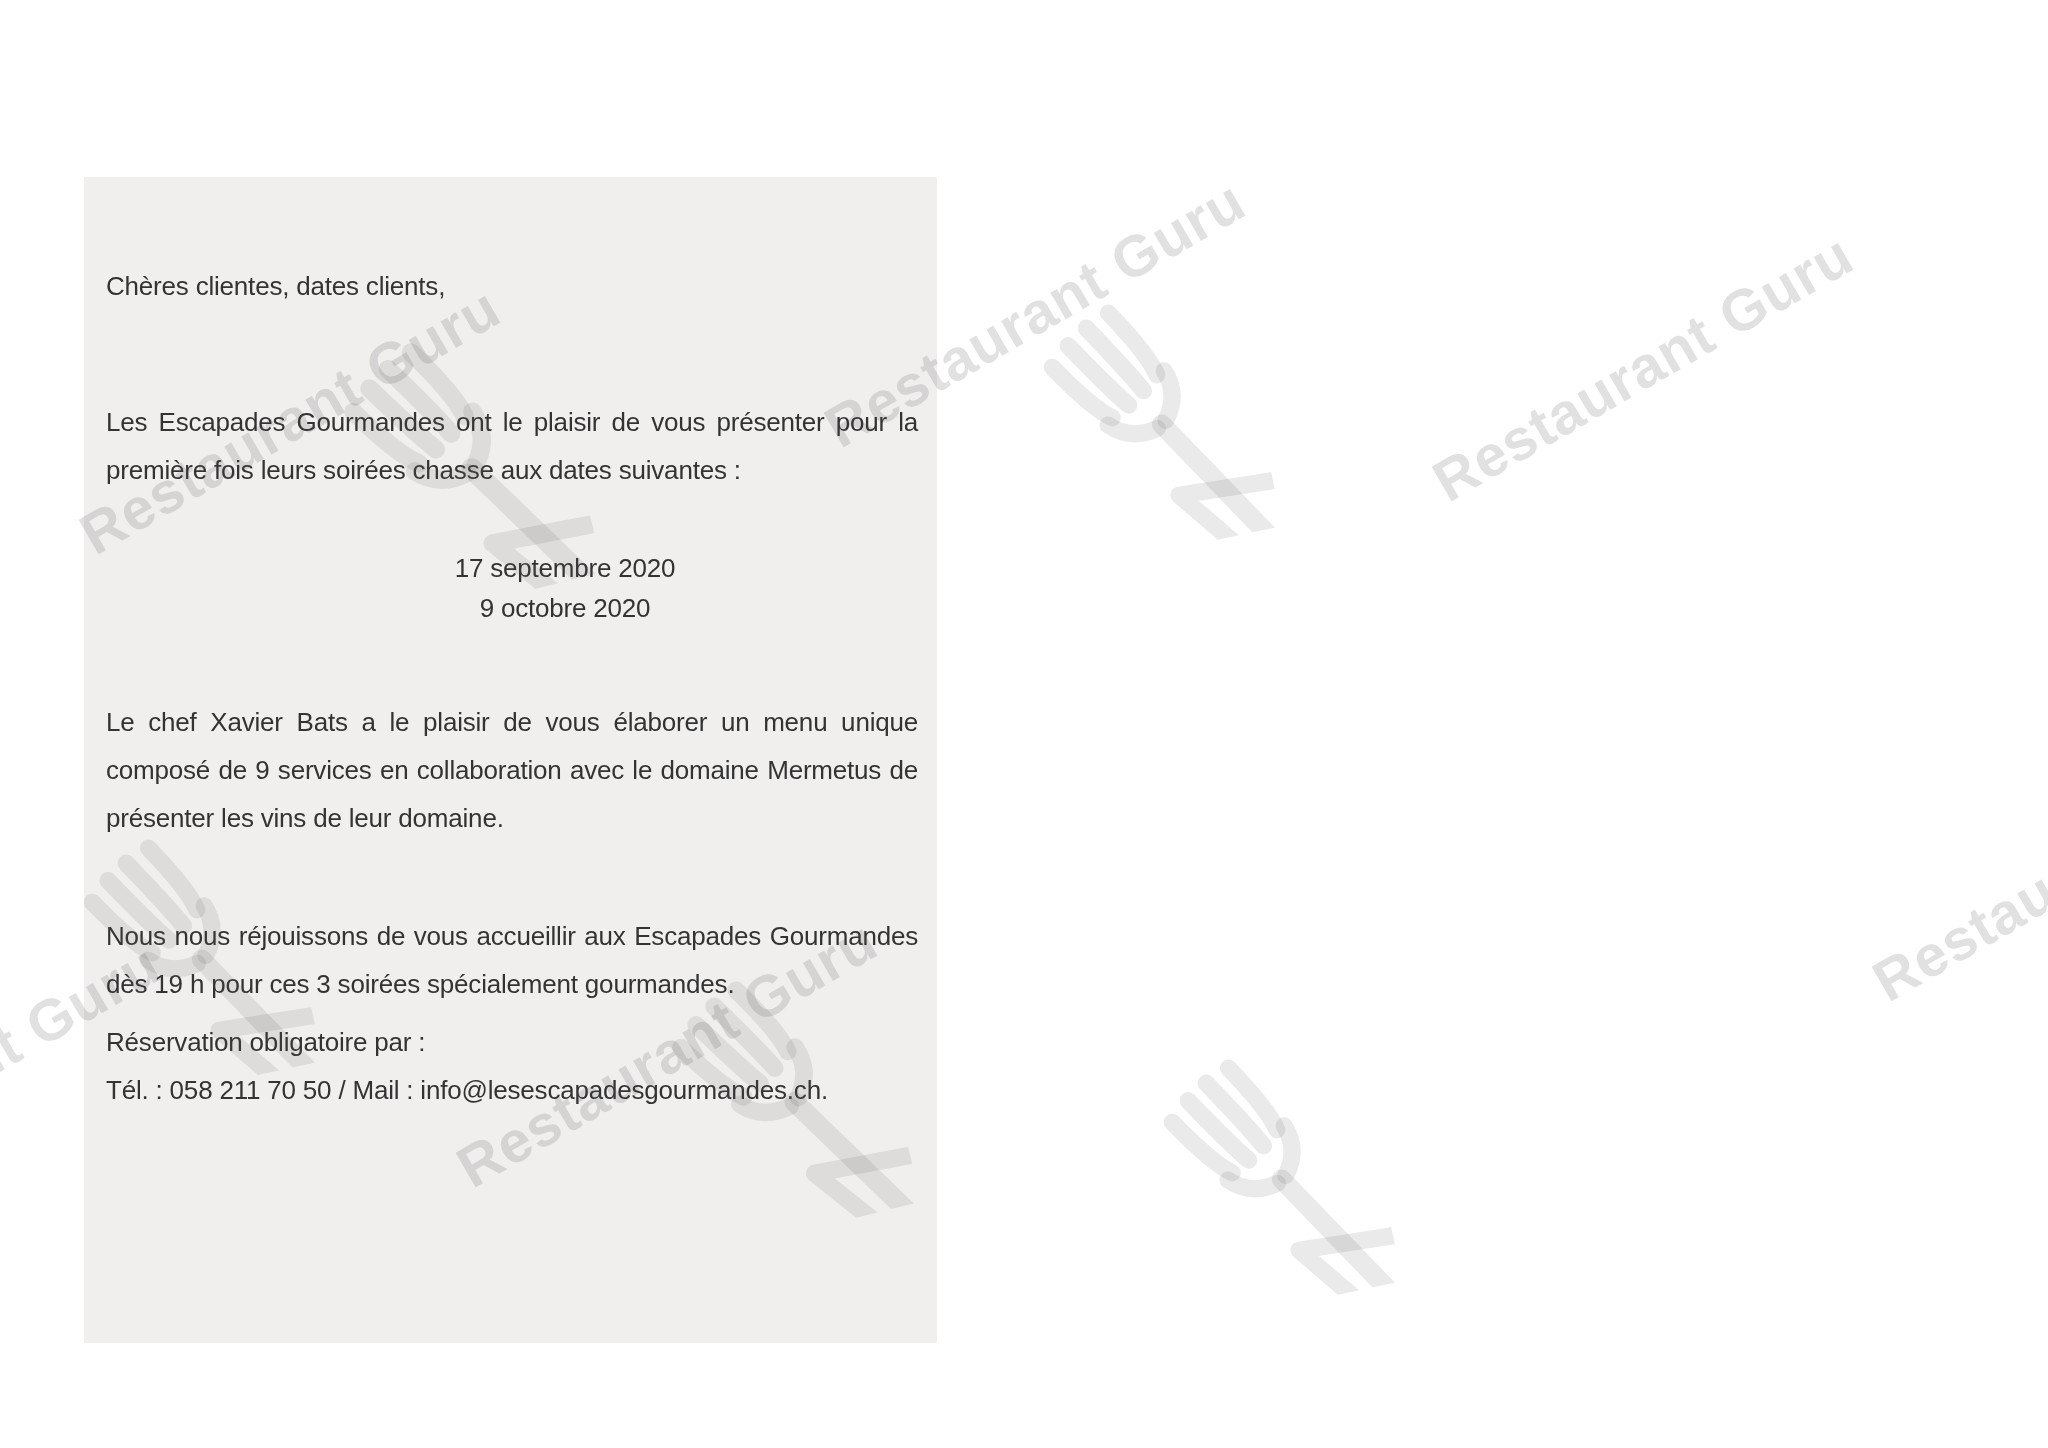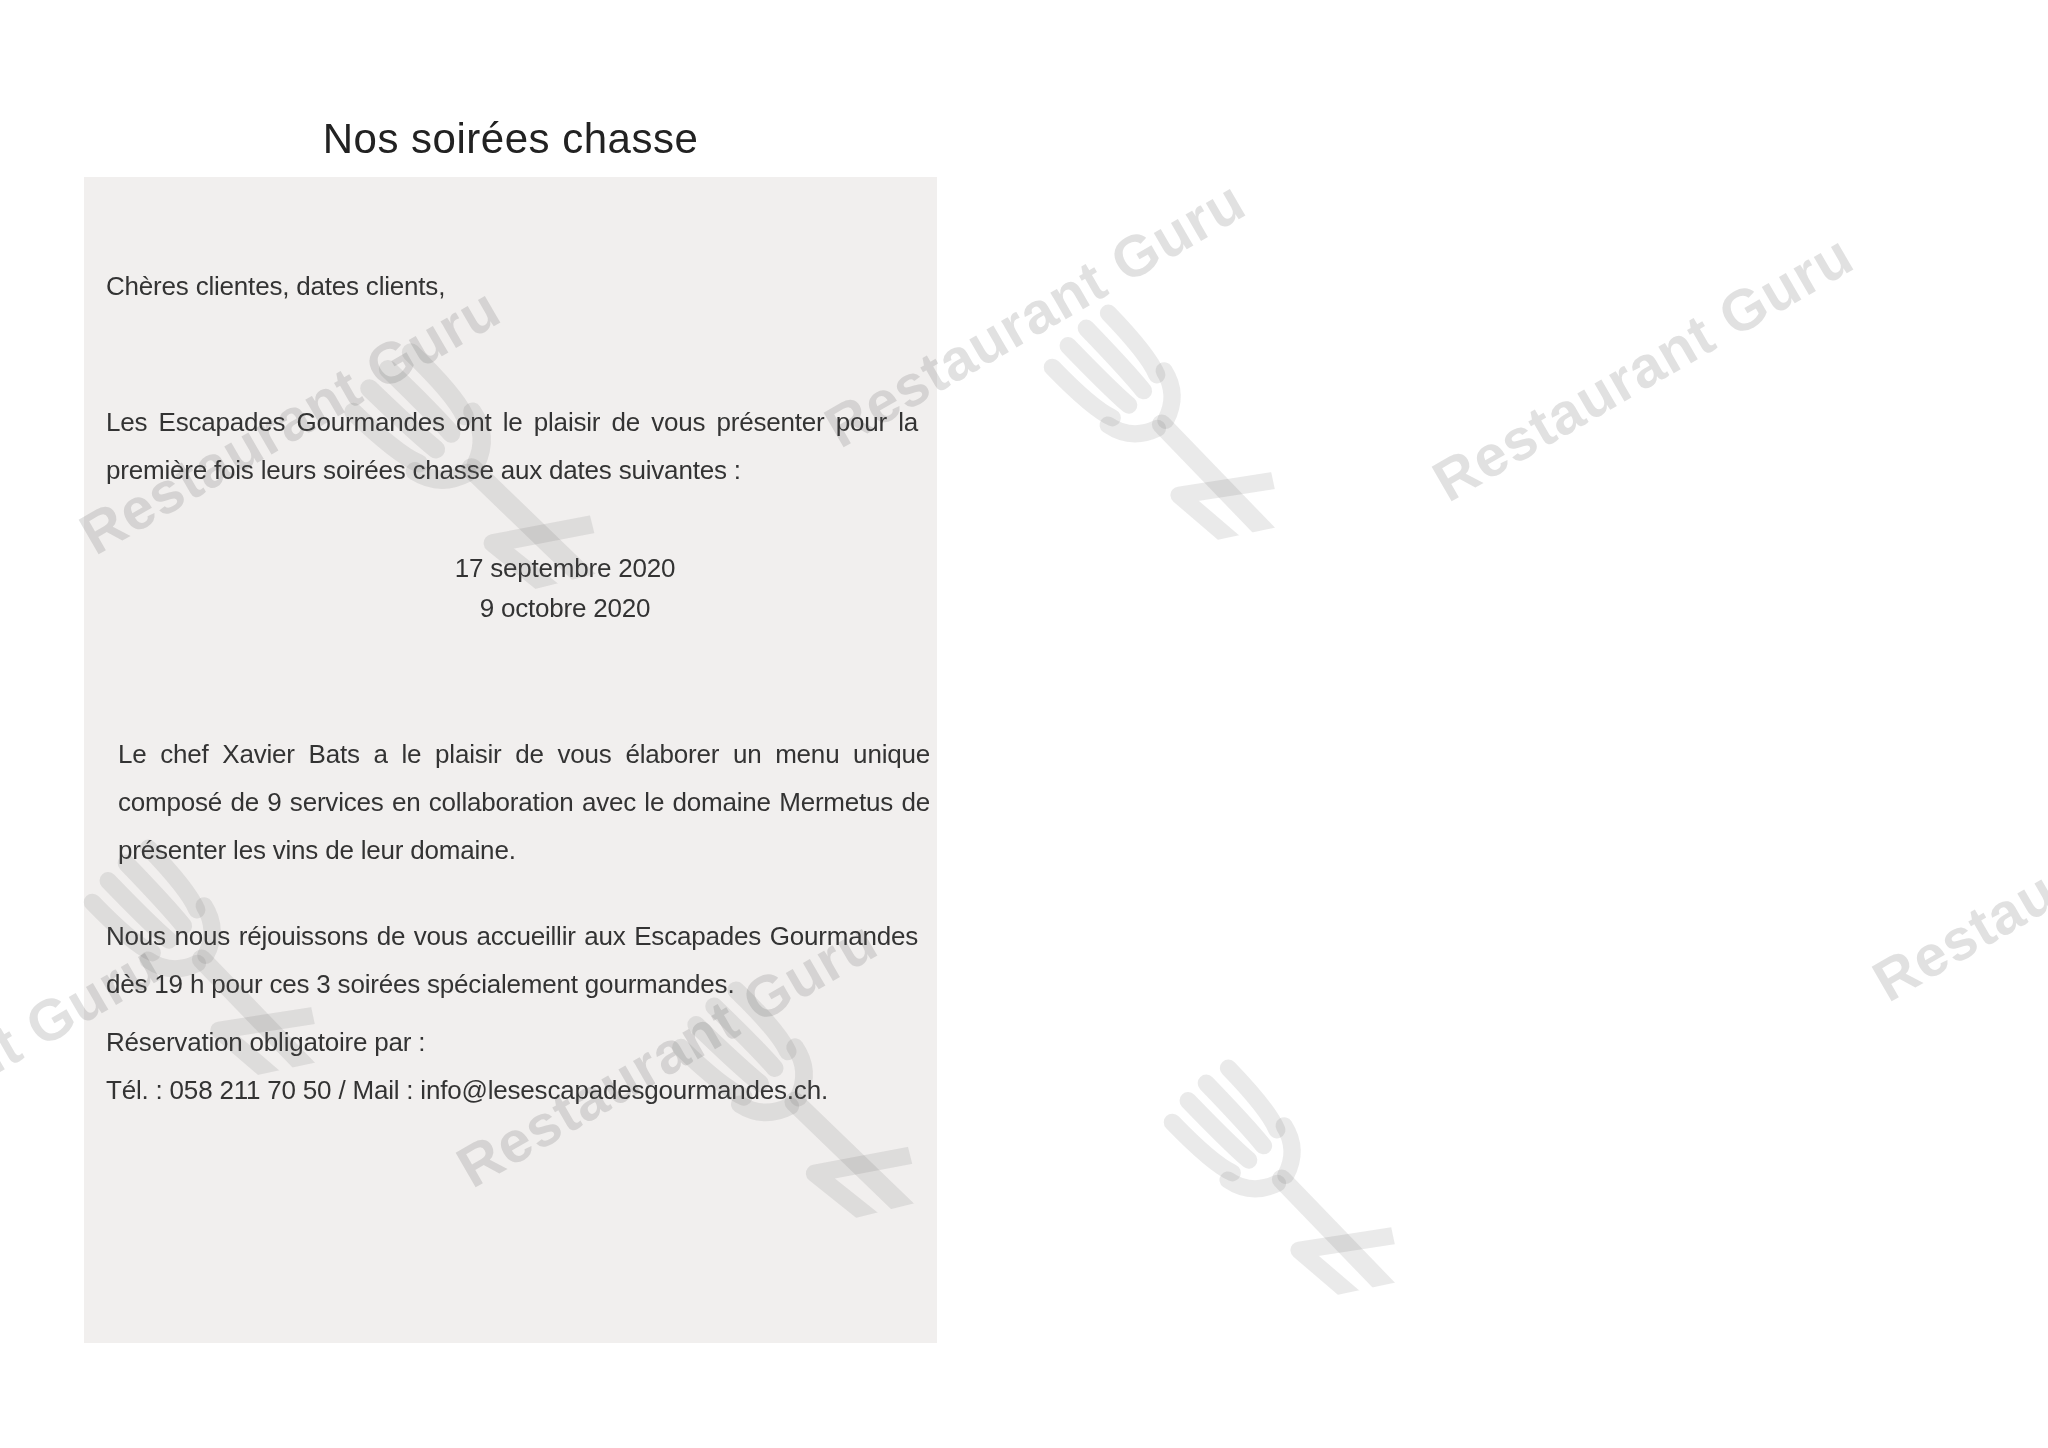--- a/index.html
+++ b/index.html
@@ -31,21 +31,21 @@
   
   .lp-block{
     position:absolute;left:106px;width:812px;
     font-size:26px;line-height:48px;letter-spacing:-0.2px;color:#333;
   }
   .jline{text-align:justify;text-align-last:justify;white-space:normal;}
   .lline{text-align:left;}
   #lp-salutation{top:262px;}
   #lp-para1{top:398px;}
   #lp-dates{top:548px;left:159px;text-align:center;line-height:40px;}
-  #lp-para2{top:730px;margin-left:12px;}
+  #lp-para2{top:698px;}
   #lp-para3{top:912px;}
   #lp-reservation{top:1018px;}
   #lp-closing{top:1202px;}
 
   
   #watermark-layer{position:absolute;inset:0;pointer-events:none;}
   .wm-logo{
     position:absolute;
     color:rgba(95,95,95,0.13);
   }
@@ -58,21 +58,20 @@
     transform-origin:0 50%;
     transform:rotate(-30deg);
   }
 </style>
 </head>
 <body>
 
 <div class="page" id="left-page">
   <div class="panel" id="left-panel"></div>
 
-  <div class="doc-title" id="left-title">Nos soirées chasse</div>
 
   <div class="lp-block" id="lp-salutation">Chères clientes, dates clients,</div>
 
   <div class="lp-block" id="lp-para1">
     <div class="jline">Les Escapades Gourmandes ont le plaisir de vous présenter pour la</div>
     <div class="lline">première fois leurs soirées chasse aux dates suivantes :</div>
   </div>
 
   <div class="lp-block" id="lp-dates">
     <div>17 septembre 2020</div>

